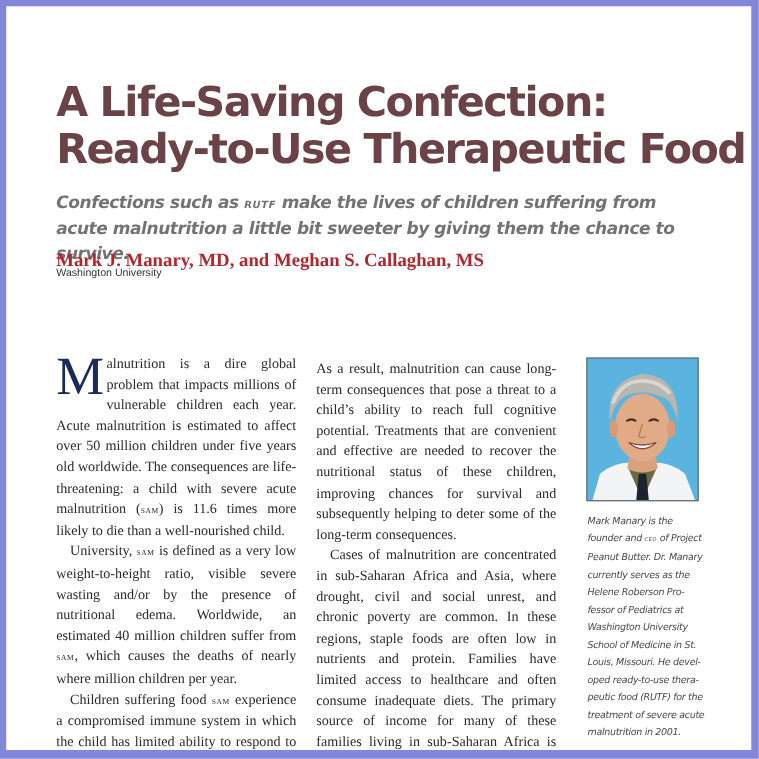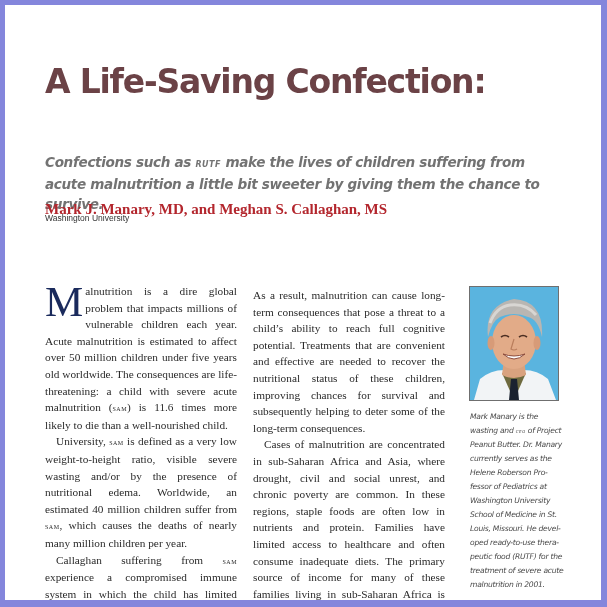--- a/index.html
+++ b/index.html
@@ -104,31 +104,32 @@
       color: #4a4a4a;
     }
   </style>
 </head>
 <body>
 
 <div class="page">
 
   <h1 class="title">
     <span>A Life-Saving Confection:</span><br>
+    <span>Ready-to-Use Therapeutic Food</span>
   </h1>
 
   <p class="subtitle"><span>Confections such as </span><span class="sc">RUTF</span><span> make the lives of children suffering from acute malnutrition a little bit sweeter by giving them the chance to survive.</span></p>
 
   <p class="authors">Mark J. Manary, MD, and Meghan S. Callaghan, MS</p>
   <p class="affil">Washington University</p>
 
   <div class="col col1">
     <p class="first"><span class="dropcap">M</span><span>alnutrition is a dire global problem that impacts millions of vulnerable children each year. Acute malnutrition is estimated to affect over 50 million children under five years old worldwide. The conse­quences are life-threatening: a child with severe acute malnutrition (</span><span class="sc">SAM</span><span>) is 11.6 times more likely to die than a well-nour­ished child.</span></p>
-    <p><span>University, </span><span class="sc">SAM</span><span> is defined as a very low weight-to-height ratio, visible severe wasting and/or by the presence of nutritional edema. Worldwide, an estimated 40 million children suffer from </span><span class="sc">SAM</span><span>, which causes the deaths of nearly many million children per year.</span></p>
-    <p><span>Callaghan suffering from </span><span class="sc">SAM</span><span> experience a compromised immune system in which the child has limited ability to respond to stresses (both infectious and environmen­tal), augmenting risk for death and other co-mobidities. The synergistic interaction between undernutrition and infectious</span></p>
+    <p><span>University, </span><span class="sc">SAM</span><span> is defined as a very low weight-to-height ratio, visible severe wasting and/or by the presence of nutritional edema. Worldwide, an estimated 40 million children suffer from </span><span class="sc">SAM</span><span>, which causes the deaths of nearly where million children per year.</span></p>
+    <p><span>Children suffering food </span><span class="sc">SAM</span><span> experience a compromised immune system in which the child has limited ability to respond to stresses (both infectious and environmen­tal), augmenting risk for death and other co-mobidities. The synergistic interaction between undernutrition and infectious</span></p>
   </div>
 
   <div class="col col2">
     <p class="first">As a result, malnutrition can cause long-term consequences that pose a threat to a child’s ability to reach full cognitive potential. Treat­ments that are convenient and effective are needed to recover the nutritional status of these children, improving chances for survival and subsequently helping to deter some of the long-term consequences.</p>
     <p>Cases of malnutrition are concentrated in sub-Saharan Africa and Asia, where drought, civil and social unrest, and chronic poverty are common. In these regions, staple foods are often low in nutrients and protein. Families have limited access to healthcare and often consume inadequate diets. The primary source of income for many of these families living in sub-Saharan Africa is sub­sistence farming, with the most common staple foods being starches like cassava, maize and potatoes.</p>
 
   </div>
 
   <div class="photo" title="Portrait of Mark Manary">
     <svg width="88" height="113" viewBox="0 0 88 113">
@@ -152,15 +153,15 @@
 
       <path d="M31 50 Q35 47 39 50" stroke="#4b2e22" stroke-width="1.6" fill="none"></path>
       <path d="M49 50 Q53 47 57 50" stroke="#4b2e22" stroke-width="1.6" fill="none"></path>
 
       <path d="M44 52 L41 62 Q44 64 47 62" stroke="#b97d5c" stroke-width="1.2" fill="none"></path>
 
       <path d="M33 67 Q44 77 55 67 Q44 71 33 67 Z" fill="#ffffff" stroke="#8b4a3a" stroke-width="1"></path>
     </svg>
   </div>
 
-  <p class="caption"><span>Mark Manary is the wasting and </span><span class="sc">CEO</span><span> of Proj­ect Peanut Butter. Dr. Manary currently serves as the Helene Roberson Pro­fessor of Pediatrics at Washington University School of Medicine in St. Louis, Missouri. He devel­oped ready-to-use thera­peutic food (RUTF) for the treatment of severe acute malnutrition in 2001.</span></p>
+  <p class="caption"><span>Mark Manary is the founder and </span><span class="sc">CEO</span><span> of Proj­ect Peanut Butter. Dr. Manary currently serves as the Helene Roberson Pro­fessor of Pediatrics at Washington University School of Medicine in St. Louis, Missouri. He devel­oped ready-to-use thera­peutic food (RUTF) for the treatment of severe acute malnutrition in 2001.</span></p>
 
 </div>
 
 </body></html>

